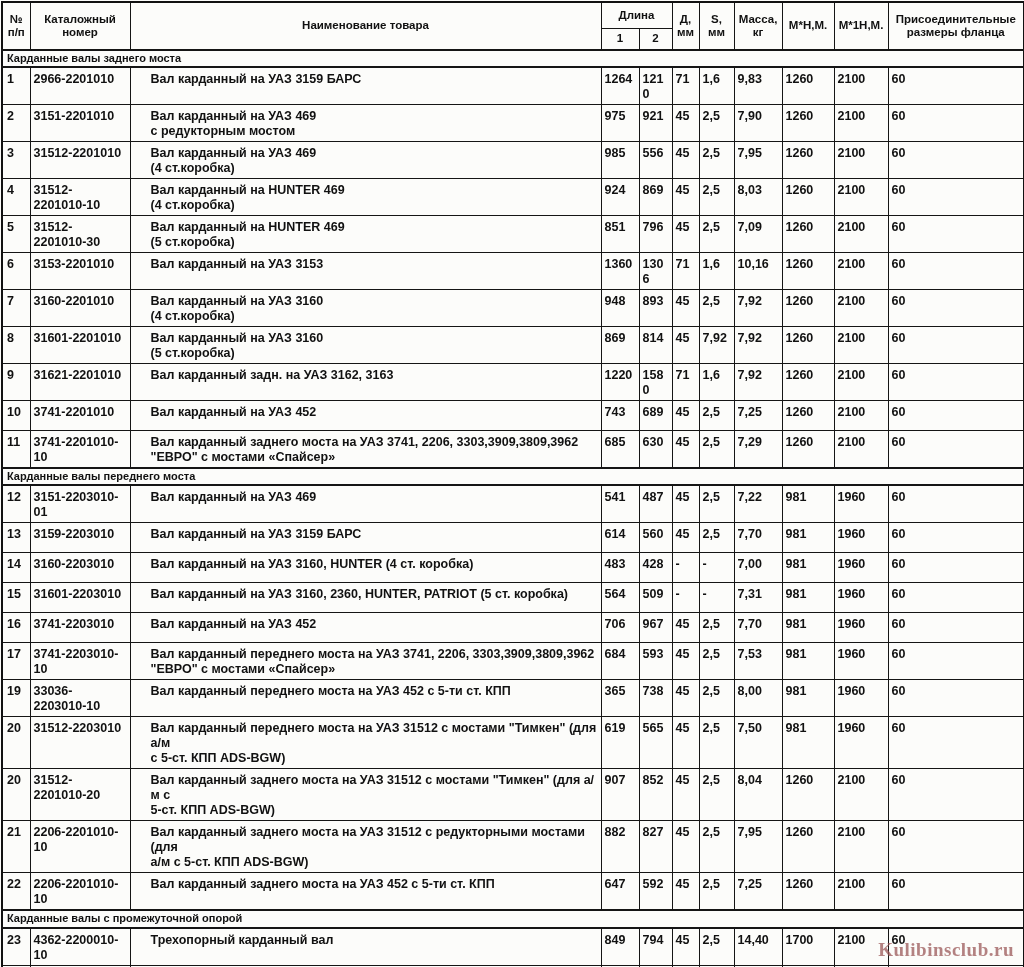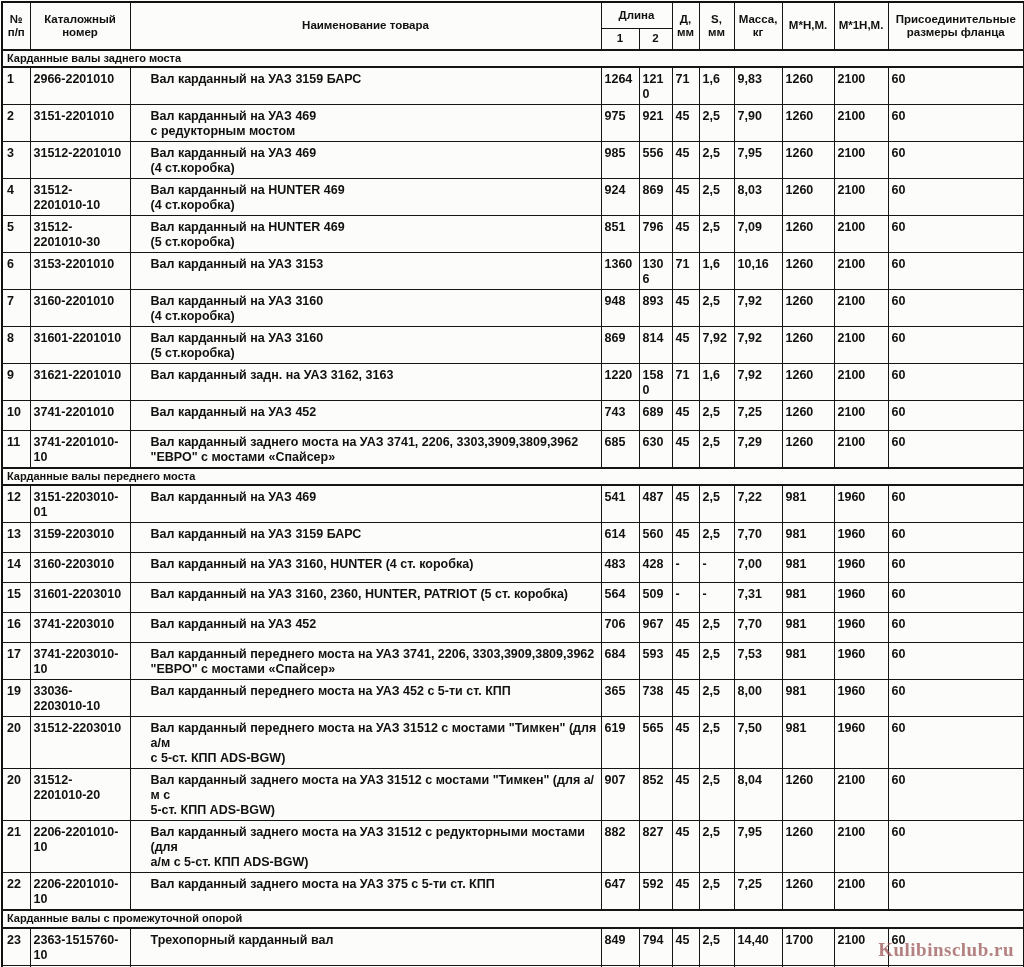--- a/index.html
+++ b/index.html
@@ -408,36 +408,36 @@
           <td class="col-s">2,5</td>
           <td class="col-m">7,95</td>
           <td class="col-t1">1260</td>
           <td class="col-t2">2100</td>
           <td class="col-f">60</td>
         </tr>
         <tr>
           <td class="col-n">22</td>
           <td class="col-cat">2206-2201010-
 10</td>
-          <td class="col-name">Вал карданный заднего моста на УАЗ 375 с 5-ти ст. КПП</td>
+          <td class="col-name">Вал карданный заднего моста на УАЗ 452 с 5-ти ст. КПП</td>
           <td class="col-l1">647</td>
           <td class="col-l2">592</td>
           <td class="col-d">45</td>
           <td class="col-s">2,5</td>
           <td class="col-m">7,25</td>
           <td class="col-t1">1260</td>
           <td class="col-t2">2100</td>
           <td class="col-f">60</td>
         </tr>
         <tr class="section-row">
           <td colspan="11">Карданные валы с промежуточной опорой</td>
         </tr>
         <tr>
           <td class="col-n">23</td>
-          <td class="col-cat">2363-1515760-10</td>
+          <td class="col-cat">4362-2200010-10</td>
           <td class="col-name">Трехопорный карданный вал</td>
           <td class="col-l1">849</td>
           <td class="col-l2">794</td>
           <td class="col-d">45</td>
           <td class="col-s">2,5</td>
           <td class="col-m">14,40</td>
           <td class="col-t1">1700</td>
           <td class="col-t2">2100</td>
           <td class="col-f">60</td>
         </tr>

